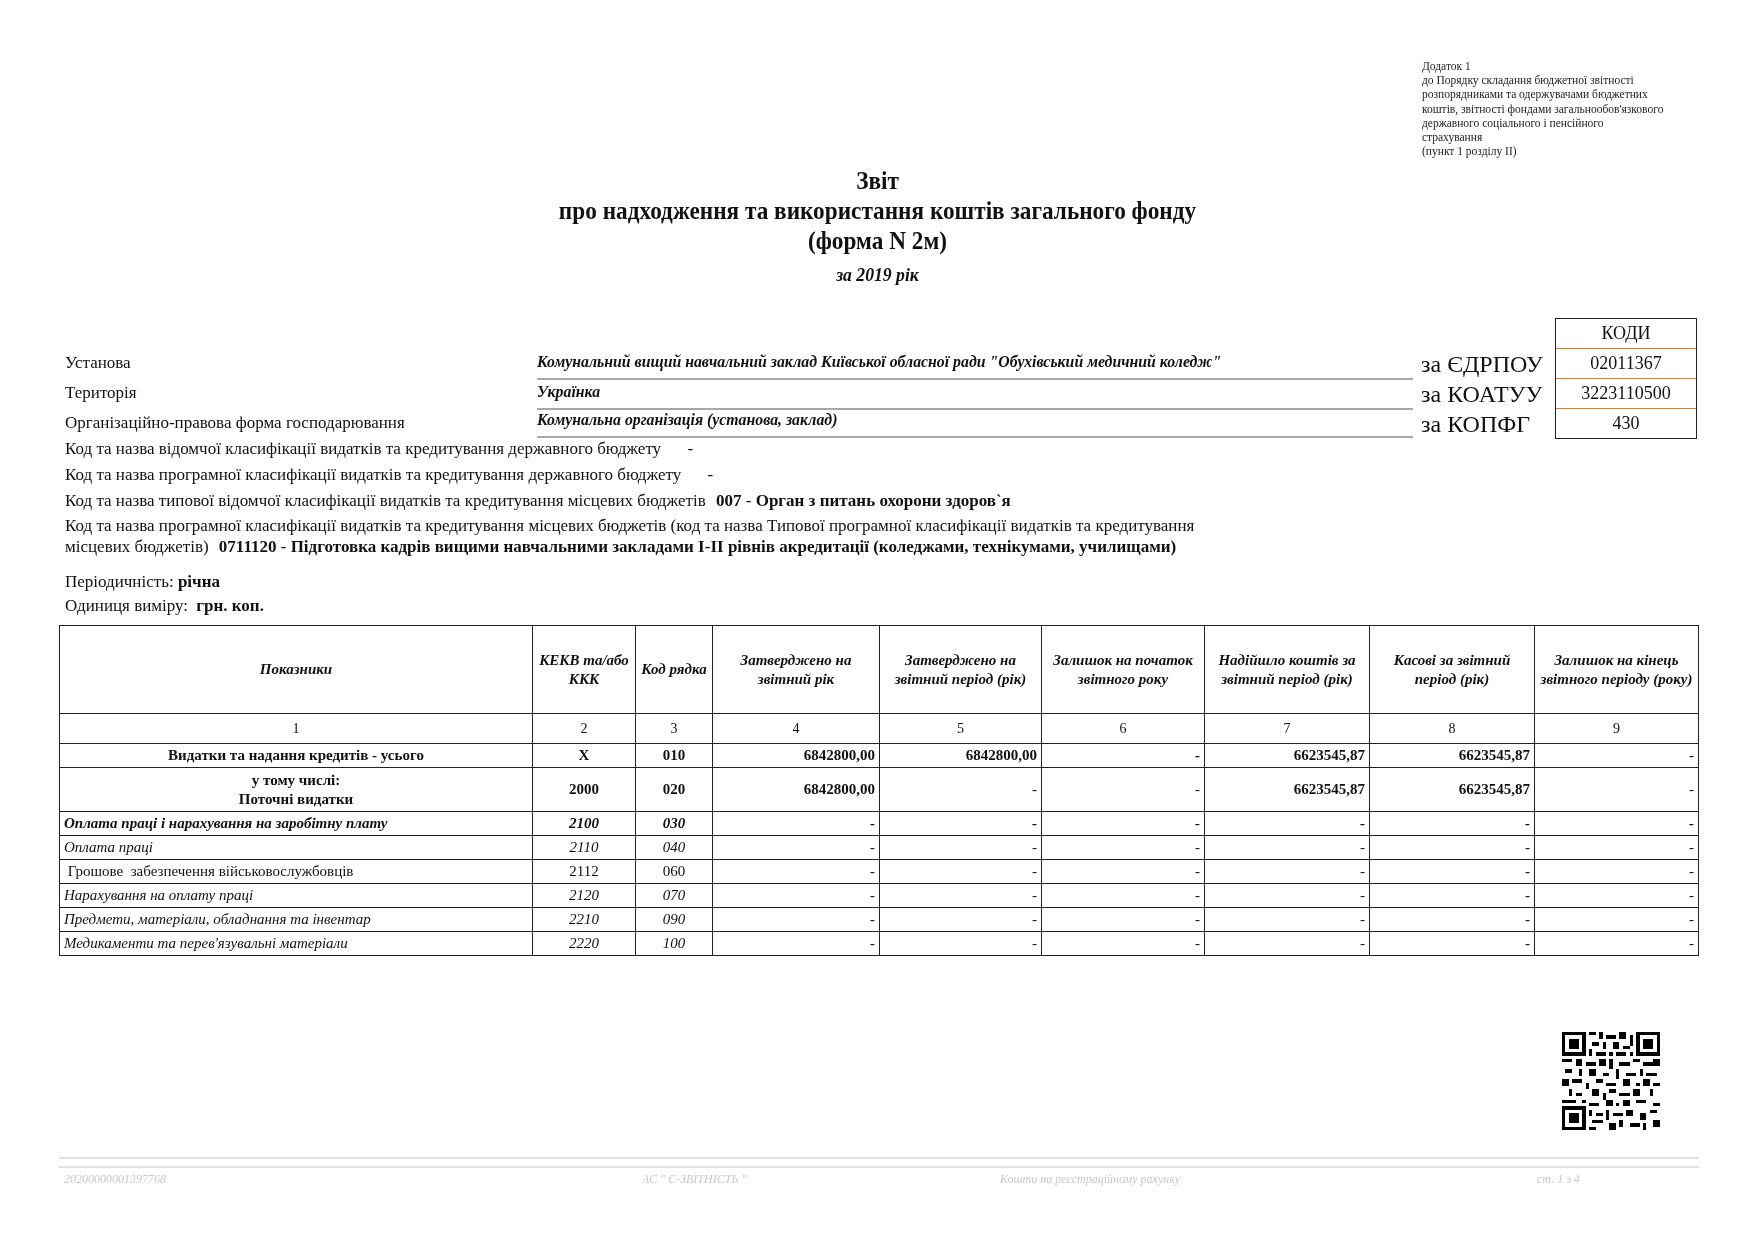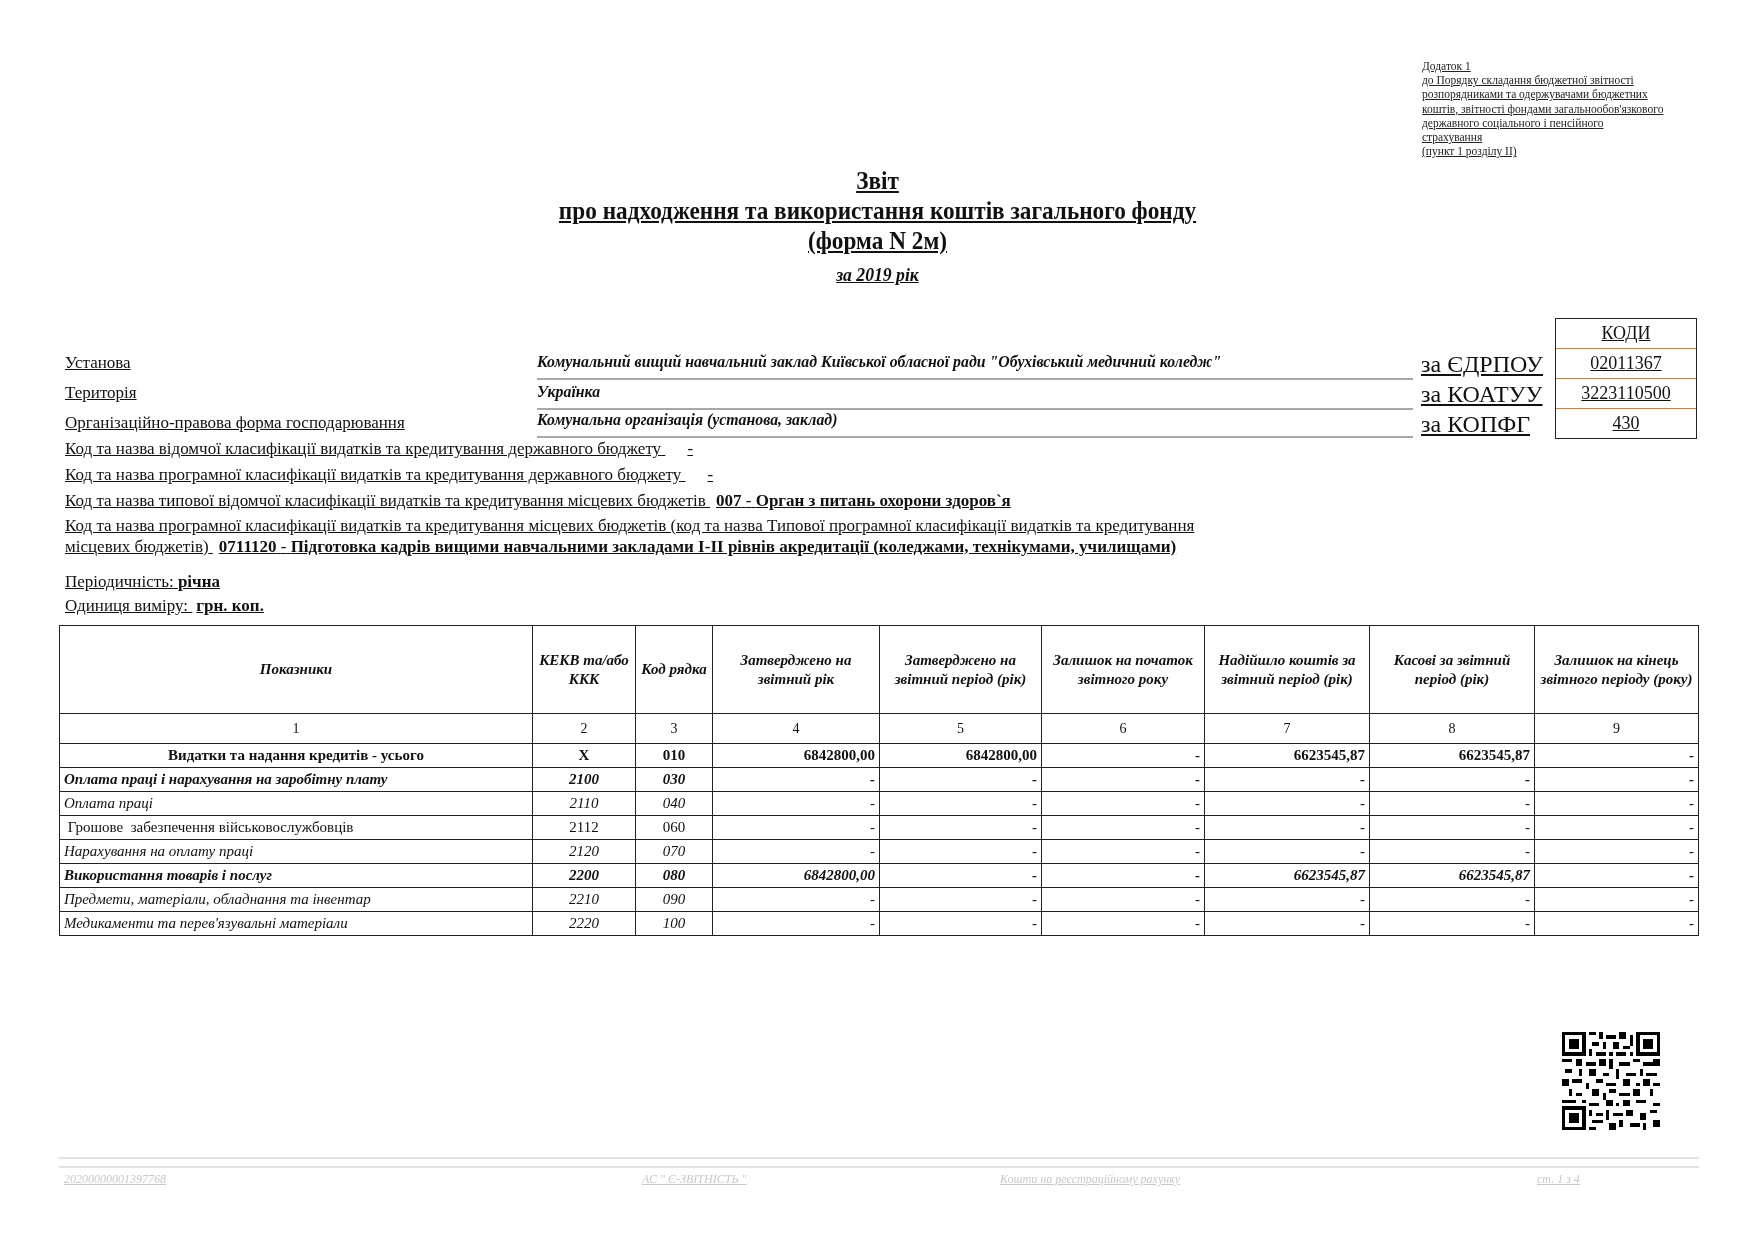--- a/index.html
+++ b/index.html
@@ -1,20 +1,20 @@
 <!DOCTYPE html>
 <html><head>
 <meta charset="utf-8">
 <style>
   html, body { margin: 0; padding: 0; background: #ffffff; }
   body {
     width: 1755px; height: 1241px; position: relative; overflow: hidden;
     font-family: "Liberation Serif", "DejaVu Serif", serif; color: #111;
   }
-  .abs { position: absolute; text-decoration: underline; }
+  .abs { position: absolute; }
 
   
   #appendix { left: 1422px; top: 59px; width: 300px; font-size: 11.5px; line-height: 14.2px; color: #222; }
   #appendix div { white-space: nowrap; }
 
   
   #title-block { left: 0; top: 166px; width: 1755px; text-align: center; }
   #title-block .t1 { font-size: 25px; font-weight: bold; line-height: 30px; font-family: "Liberation Serif", serif; transform: scaleX(0.93); }
   #title-block .t2 { font-size: 25px; font-weight: bold; line-height: 30px; transform: scaleX(0.93); }
   #title-block .t3 { font-size: 25px; font-weight: bold; line-height: 30px; transform: scaleX(0.93); }
@@ -168,20 +168,34 @@
     <td class="ctr">X</td>
     <td class="ctr">010</td>
     <td class="num">6842800,00</td>
     <td class="num">6842800,00</td>
     <td class="num">-</td>
     <td class="num">6623545,87</td>
     <td class="num">6623545,87</td>
     <td class="num">-</td>
   </tr>
 
+  <tr class="r2 bold">
+    <td class="ctr" style="line-height:19px">
+      <div>у тому числі:</div>
+      <div>Поточні видатки</div>
+    </td>
+    <td class="ctr">2000</td>
+    <td class="ctr">020</td>
+    <td class="num">6842800,00</td>
+    <td class="num" style="font-weight:normal">-</td>
+    <td class="num" style="font-weight:normal">-</td>
+    <td class="num">6623545,87</td>
+    <td class="num">6623545,87</td>
+    <td class="num" style="font-weight:normal">-</td>
+  </tr>
 
   <tr class="r bi">
     <td>Оплата праці і нарахування на заробітну плату</td>
     <td class="ctr">2100</td>
     <td class="ctr">030</td>
     <td class="num">-</td>
     <td class="num">-</td>
     <td class="num">-</td>
     <td class="num">-</td>
     <td class="num">-</td>
@@ -218,31 +232,20 @@
     <td class="ctr">2120</td>
     <td class="ctr">070</td>
     <td class="num" style="font-style:normal">-</td>
     <td class="num" style="font-style:normal">-</td>
     <td class="num" style="font-style:normal">-</td>
     <td class="num" style="font-style:normal">-</td>
     <td class="num" style="font-style:normal">-</td>
     <td class="num" style="font-style:normal">-</td>
   </tr>
 
-  <tr class="r bi">
-    <td>Використання товарів і послуг</td>
-    <td class="ctr">2200</td>
-    <td class="ctr">080</td>
-    <td class="num">6842800,00</td>
-    <td class="num">-</td>
-    <td class="num">-</td>
-    <td class="num">6623545,87</td>
-    <td class="num">6623545,87</td>
-    <td class="num">-</td>
-  </tr>
 
   <tr class="r italic">
     <td>Предмети, матеріали, обладнання та інвентар</td>
     <td class="ctr">2210</td>
     <td class="ctr">090</td>
     <td class="num" style="font-style:normal">-</td>
     <td class="num" style="font-style:normal">-</td>
     <td class="num" style="font-style:normal">-</td>
     <td class="num" style="font-style:normal">-</td>
     <td class="num" style="font-style:normal">-</td>

